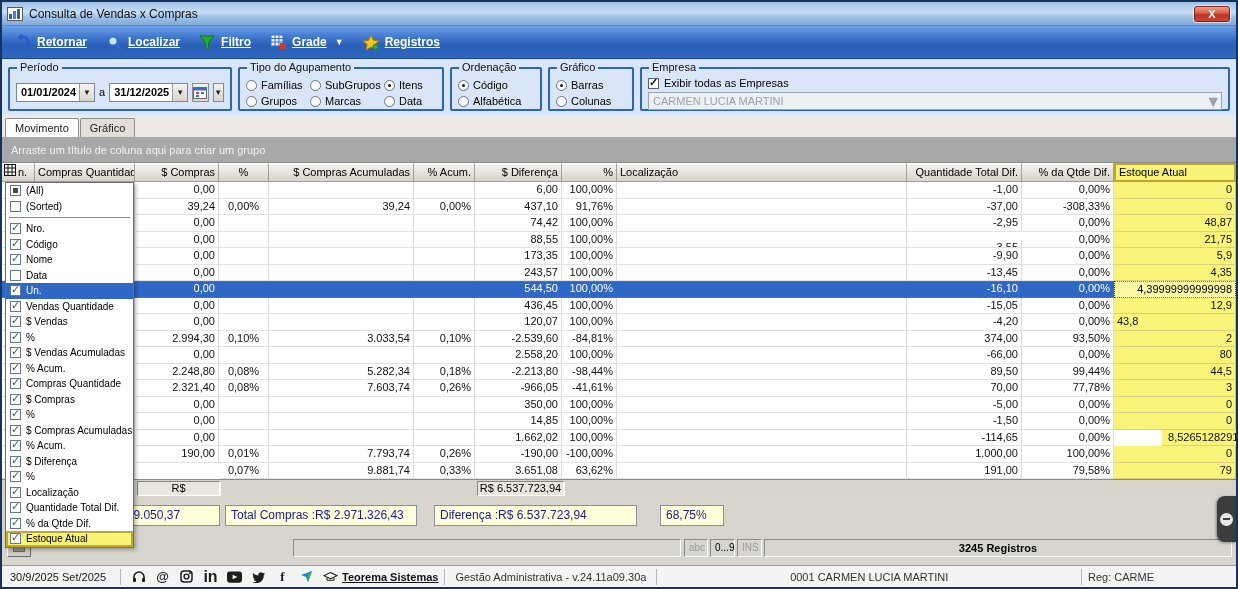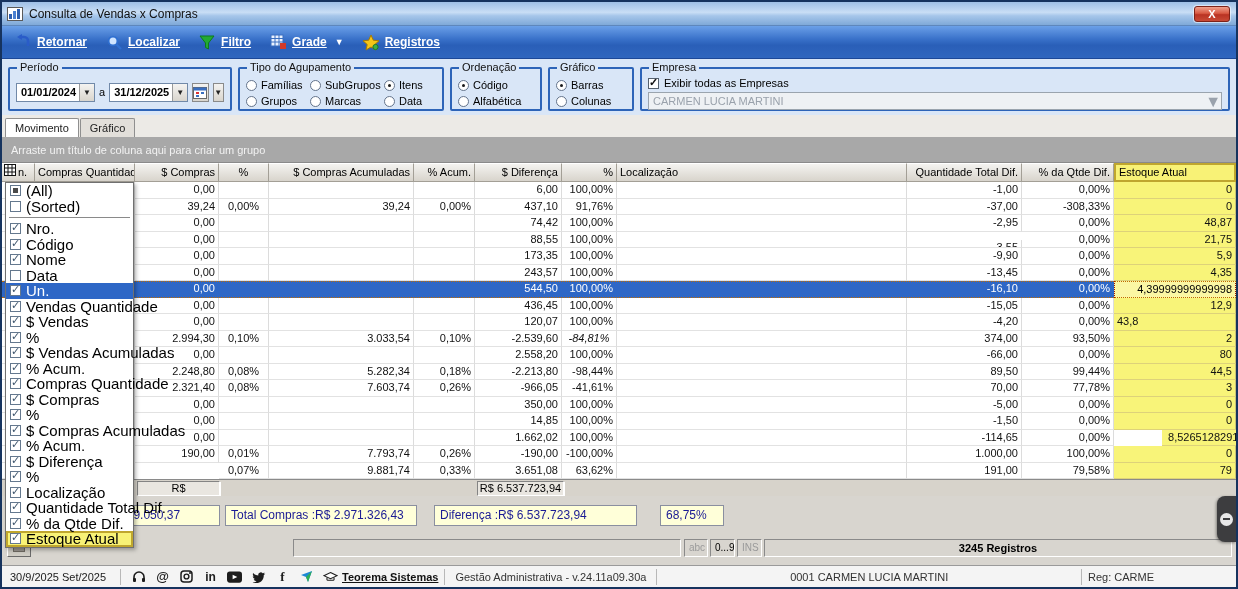--- a/index.html
+++ b/index.html
@@ -101,21 +101,21 @@
   .bicon{ width:15px; height:15px; display:inline-flex; align-items:center; justify-content:center; color:#1d1d1d;
     font-weight:bold; cursor:pointer; }
   .bb-link{ font-weight:bold; text-decoration:underline; color:#111; cursor:pointer; white-space:nowrap; }
   .bb-app{ color:#333; white-space:nowrap; padding:0 4px; flex:none; }
   .bb-company{ flex:1; text-align:center; color:#333; white-space:nowrap; overflow:hidden; }
   .bb-reg{ width:148px; flex:none; white-space:nowrap; overflow:hidden; color:#333; }
 
   
   .popup{ position:absolute; left:3px; top:180px; width:129px; background:#fff; border:1px solid #707070;
     box-shadow:2px 2px 4px rgba(0,0,0,.3); z-index:50; }
-  .pitem{ height:15.5px; display:flex; align-items:center; gap:5px; padding-left:4px; font-size:15px; cursor:pointer; white-space:nowrap; }
+  .pitem{ height:15.5px; display:flex; align-items:center; gap:5px; padding-left:4px; font-size:10px; cursor:pointer; white-space:nowrap; }
   .pcb{ width:11px; height:11px; border:1px solid #64788e; background:#fff; position:relative; flex:none; }
   .pcb.checked::after{ content:"\2713"; position:absolute; left:0px; top:-3px; font-size:11px; color:#40576e; }
   .pcb.partial::after{ content:""; position:absolute; inset:2px; background:#4a4a4a; }
   .pitem.sel{ background:#2e67c6; color:#fff; }
   .pitem.hl{ background:#f8f276; box-shadow:inset 0 0 0 2px #bfa62e; }
   .psep{ height:7px; position:relative; }
   .psep::after{ content:""; position:absolute; left:3px; right:3px; top:3px; border-top:1px solid #8a8a8a; }
 
   
   .float-tab{ position:absolute; right:0; top:494px; width:19px; height:46px; background:#3d3d3f;
@@ -438,21 +438,21 @@
         <div class="gcell col-est" style="width: 122px; text-align: left;">43,8</div>
       </div>
       <div class="grow">
         <div class="gcell" style="width: 33px; text-align: left;"></div>
         <div class="gcell" style="width: 100px; text-align: left;"></div>
         <div class="gcell" style="width: 84px; text-align: right;">2.994,30</div>
         <div class="gcell" style="width: 50px; text-align: center;">0,10%</div>
         <div class="gcell" style="width: 145px; text-align: right;">3.033,54</div>
         <div class="gcell" style="width: 61px; text-align: right;">0,10%</div>
         <div class="gcell" style="width: 87px; text-align: right;">-2.539,60</div>
-        <div class="gcell" style="width: 55px; text-align: center; font-style: italic;">-84,81%</div>
+        <div class="gcell" style="width: 55px; text-align: right;">-84,81%</div>
         <div class="gcell" style="width: 290px; text-align: left;"></div>
         <div class="gcell" style="width: 115px; text-align: right;">374,00</div>
         <div class="gcell" style="width: 92px; text-align: right;">93,50%</div>
         <div class="gcell col-est" style="width: 122px; text-align: right;">2</div>
       </div>
       <div class="grow">
         <div class="gcell" style="width: 33px; text-align: left;"></div>
         <div class="gcell" style="width: 100px; text-align: left;"></div>
         <div class="gcell" style="width: 84px; text-align: right;">0,00</div>
         <div class="gcell" style="width: 50px; text-align: center;"></div>
@@ -602,21 +602,21 @@
             <span style="font-size:13px;">@</span>
           </span>
           <span class="bicon">
             <svg width="13" height="13" viewBox="0 0 13 13">
               <rect x="1" y="1" width="11" height="11" rx="3" fill="none" stroke="#1d1d1d" stroke-width="1.5"></rect>
               <circle cx="6.5" cy="6.5" r="2.4" fill="none" stroke="#1d1d1d" stroke-width="1.4"></circle>
               <circle cx="10" y="3" cy="3" r="1" fill="#1d1d1d"></circle>
             </svg>
           </span>
           <span class="bicon">
-            <span style="font-size:12px;">in</span>
+            <span style="font-size:16px;">in</span>
           </span>
           <span class="bicon">
             <svg width="16" height="12" viewBox="0 0 16 12">
               <rect x="0" y="0" width="16" height="12" rx="3" fill="#1d1d1d"></rect>
               <path d="M6 3.5 L11 6 L6 8.5 Z" fill="#fff"></path>
             </svg>
           </span>
           <span class="bicon">
             <svg width="14" height="12" viewBox="0 0 14 12">
               <path d="M13 1.5 C12.5 2 11.8 2.3 11.2 2.4 A2.6 2.6 0 0 0 6.7 4.8 C4.5 4.7 2.5 3.7 1.2 2 C0.5 3.5 1 5 2.2 5.9 C1.7 5.9 1.2 5.8 0.8 5.5 C0.9 7 2 8.2 3.4 8.5 C2.9 8.7 2.3 8.7 1.8 8.6 C2.2 9.9 3.4 10.8 4.8 10.8 C3.6 11.7 2.1 12.1 0.7 11.9 C2.1 12.8 3.7 13 5.3 12.8 C9.9 12.2 12.6 8.3 12.4 4.3 C13 3.9 13.5 3.3 13.9 2.6 C13.4 2.8 12.8 3 12.2 3 C12.8 2.6 13.2 2.1 13 1.5 Z" fill="#1d1d1d" transform="scale(0.95)"></path>

